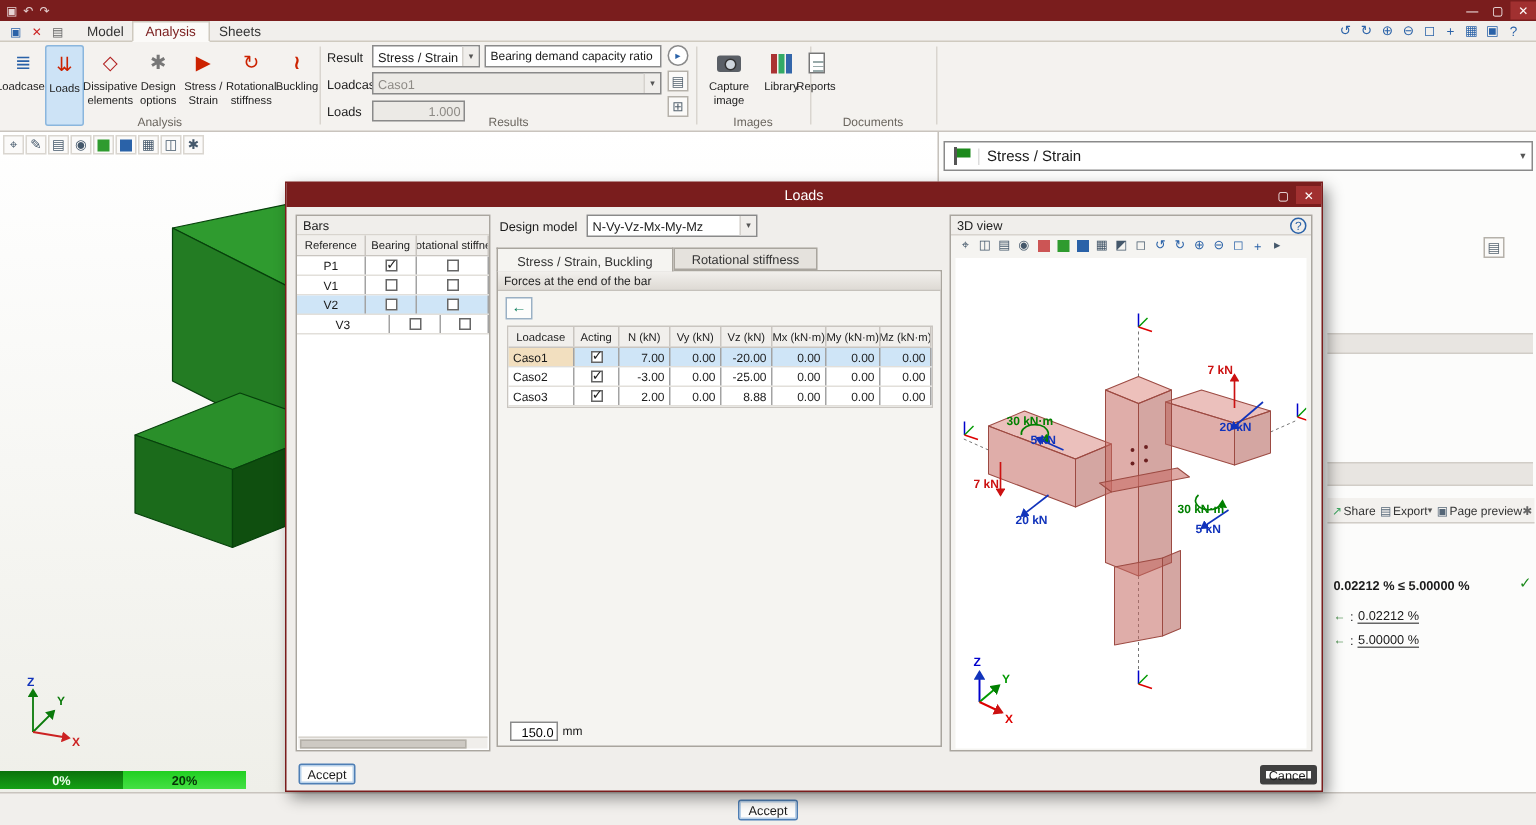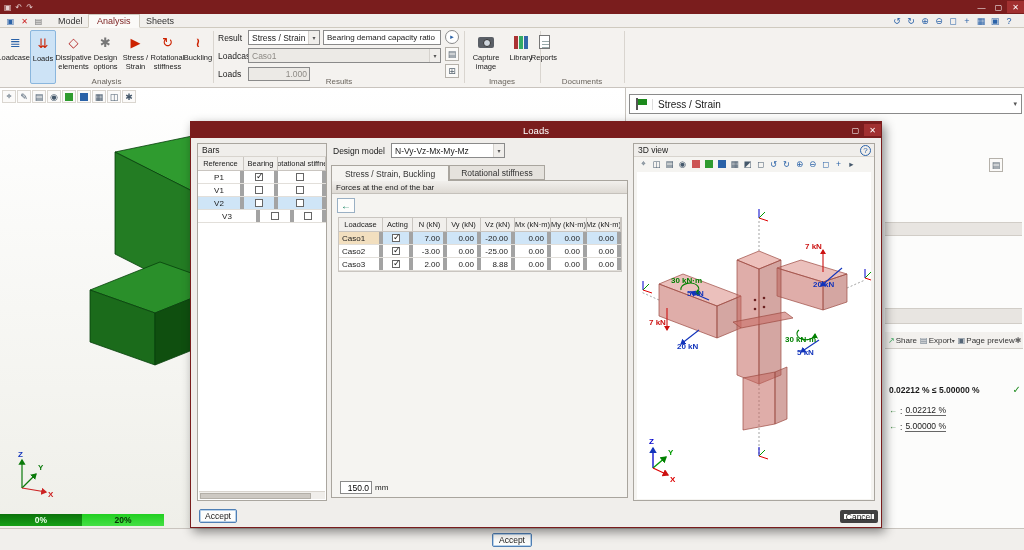--- a/index.html
+++ b/index.html
@@ -85,21 +85,21 @@
   .dtitle{position:absolute;left:0;top:0;right:0;height:16px;background:#7a1d1d;color:#fff;display:flex;align-items:center;font-size:9.5px}
   .dtitle .ttl{position:absolute;left:0;right:0;text-align:center}
   .dbody{position:absolute;left:0;top:16px;right:0;bottom:0}
   .group{position:absolute;border:1px solid #aaa69f;background:#f5f4f1}
   .gcaption{height:13px;display:flex;align-items:center;padding-left:4px;font-size:8.5px;color:#222;background:#f0eeeb;border-bottom:1px solid #d8d4ce}
   .tblhead{display:flex;background:#f1efec;border-bottom:1px solid #c9c5c0}
   .hcell{font-size:7.5px;display:flex;align-items:center;justify-content:center;height:13px;border-right:1px solid #c9c5c0;
          white-space:nowrap;overflow:hidden;color:#222}
   .trow{display:flex;background:#fff;border-bottom:1px solid #e2dfda}
   .trow.sel{background:#cfe5f7}
-  .tcell{font-size:8px;display:flex;align-items:center;height:12px;border-right:4px solid #a3a3a3;white-space:nowrap;overflow:hidden}
+  .tcell{font-size:8px;display:flex;align-items:center;height:12px;border-right:1px solid #a3a3a3;white-space:nowrap;overflow:hidden}
   .tcell.ctr{justify-content:center}
   .tcell.num{justify-content:flex-end;padding-right:3px}
   .tcell.focus{background:#f2dfbf}
   .checkbox{width:8px;height:8px;border:1px solid #666;background:#fff;position:relative;display:inline-block}
   .checkbox.checked::after{content:"✓";position:absolute;left:0;top:-3.5px;font-size:9px;color:#222}
   .hscroll{position:absolute;left:1px;right:1px;bottom:1px;height:8px;background:#f0eeeb;border-top:1px solid #d8d4ce}
   .hscroll .thumb{position:absolute;left:1px;top:1px;height:6px;width:88%;background:#cdc9c3;border:1px solid #b3afa8}
   .dtab{position:absolute;top:27px;height:15px;display:flex;align-items:center;justify-content:center;font-size:8.5px;
         background:#e5e2dd;border:1px solid #a9a59e;color:#333}
   .dtab.active{background:#f5f4f1;height:16px;border-bottom:none;z-index:2}

